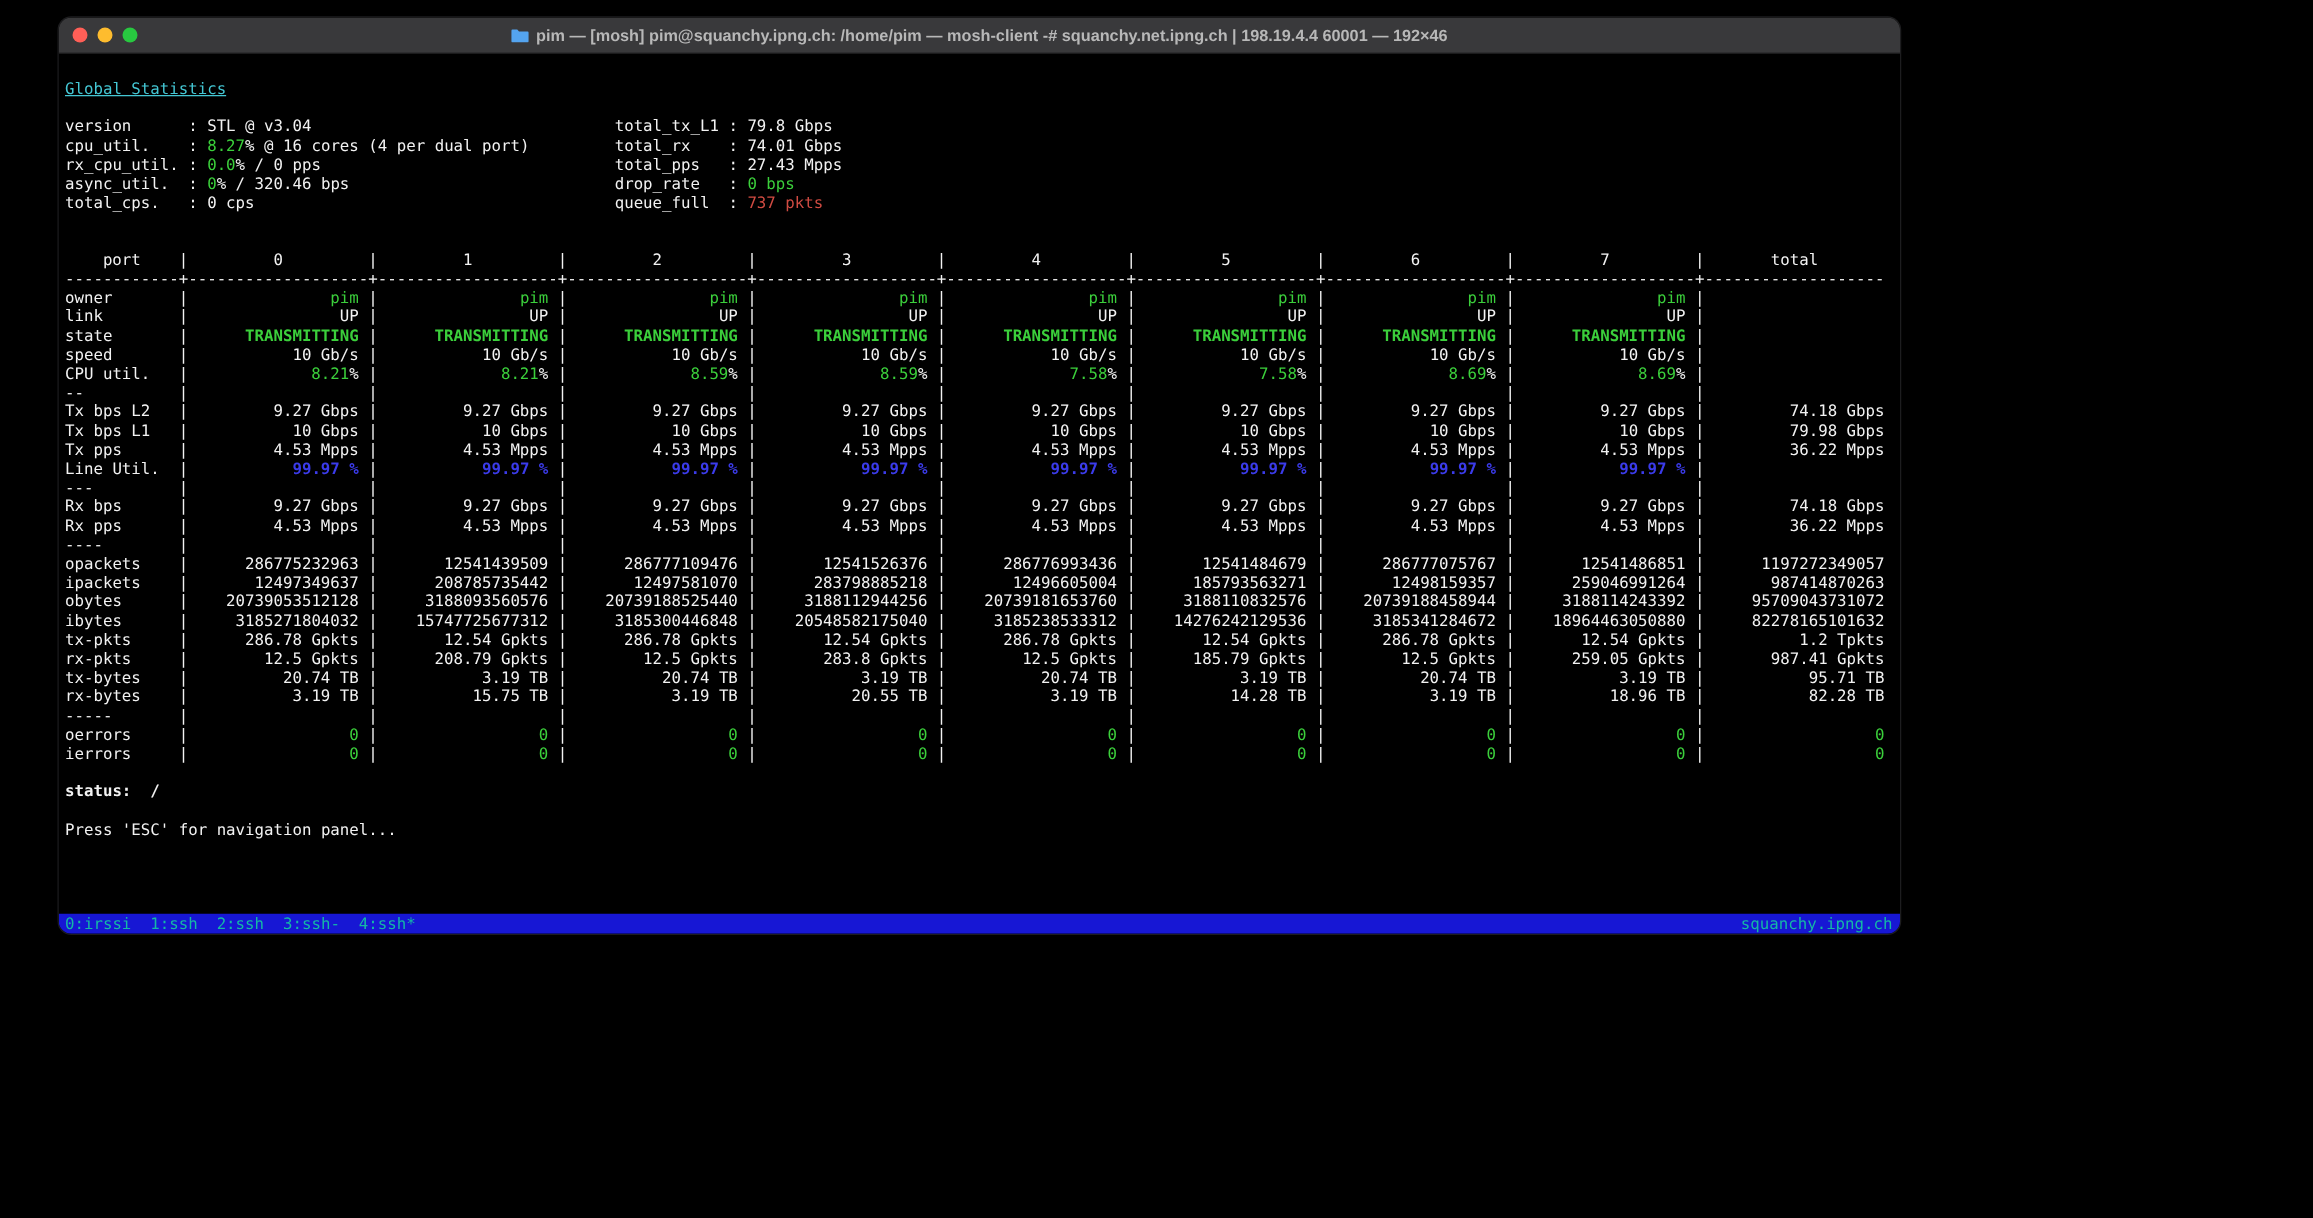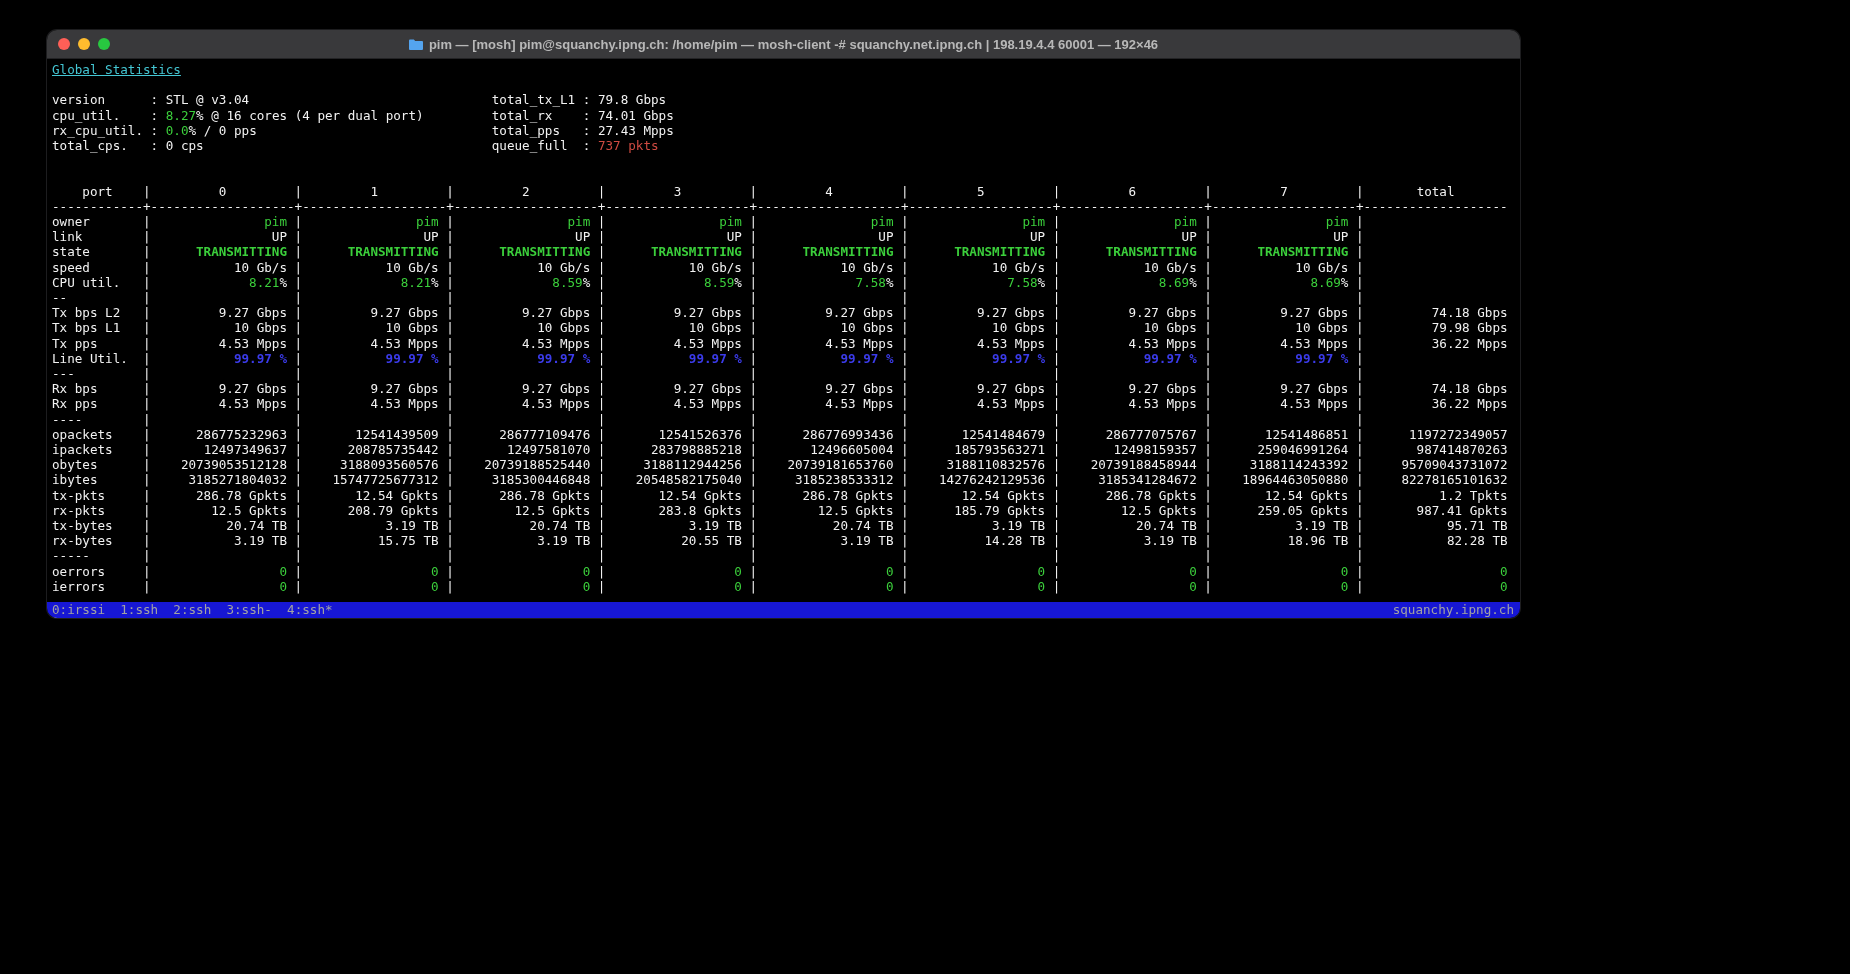--- a/index.html
+++ b/index.html
@@ -1,35 +1,35 @@
 <!DOCTYPE html>
 <html style="--green: #3bcf3b; --cyan: #44c7d4; --blue: #3b3bea; --red: #d04b42; --fg: #f2f2f2; --bar-bg: #1717d4;"><head>
 <meta charset="utf-8">
 <style>
   html,body{margin:0;padding:0;background:#000;}
   body{width:1850px;height:974px;position:relative;overflow:hidden;}
 
-  .window{position:absolute;left:47px;top:30px;width:1473px;height:588px;
+  .window{position:absolute;left:47px;top:14px;width:1473px;height:733px;
     background:#000;border-radius:10px;overflow:hidden;
     box-shadow:0 0 0 1px #1d1d1f, 0 25px 60px rgba(0,0,0,.75);}
 
   .titlebar{height:28px;background:#39393b;border-bottom:1px solid #232325;
     position:relative;display:flex;align-items:center;justify-content:center;}
   .lights{position:absolute;left:11px;top:8px;display:flex;gap:8px;}
   .light{width:12px;height:12px;border-radius:50%;padding:0;border:none;}
   .light.red{background:#ff5f57;}
   .light.yellow{background:#febc2e;}
   .light.green-btn{background:#28c840;}
   .title{font:600 13px "Liberation Sans",sans-serif;color:#b8b8b8;
     display:flex;align-items:center;gap:6px;white-space:nowrap;}
   .folder{display:inline-block;line-height:0;}
 
   .terminal{position:relative;height:705px;background:#000;
     font:12.6px/15.2px "DejaVu Sans Mono",monospace;color:var(--fg);
-    padding:3px 5px 0 5px;box-sizing:border-box;}
+    padding:20px 5px 0 5px;box-sizing:border-box;}
   .line{white-space:pre;min-height:15.2px;}
 
   .green{color:var(--green);}
   .red{color:var(--red);}
   .cyan{color:var(--cyan);}
   .blue{color:var(--blue);font-weight:bold;}
   .bold{font-weight:bold;}
   .u{text-decoration:underline;}
 
   .pairL{display:inline-block;width:58ch;}
@@ -42,21 +42,21 @@
   .totc{display:inline-block;width:19ch;text-align:right;box-sizing:border-box;}
   .hc{text-align:center;padding-right:0;}
   .sepc{padding-right:0;}
 
   .spin{margin-left:2ch;}
   .ok{margin-left:1ch;}
   .cursor{display:inline-block;width:1ch;height:14px;background:var(--green);
     vertical-align:text-bottom;}
 
   .statusbar{position:absolute;left:0;right:0;bottom:0;height:16px;
-    background:var(--bar-bg);color:#a3a3a3;
+    background:var(--bar-bg);color:#14b8a6;
     font:12.6px/16px "DejaVu Sans Mono",monospace;
     padding:0 5px;white-space:pre;}
   .sb-item{margin-right:2ch;}
   .sb-r{position:absolute;right:6px;top:0;}
 </style>
 </head>
 <body>
 
 <div class="window">
   <div class="titlebar">
@@ -73,20 +73,21 @@
       </div>
   </div>
 
   <div class="terminal">
     <div class="line"><span class="cyan u">Global Statistics</span></div>
     <div class="line"></div>
 
     <div class="line"><span class="pairL"><span class="sl">version</span><span>: </span><span class=""></span><span>STL @ v3.04</span></span><span><span class="slr">total_tx_L1</span><span>: </span><span class=""></span><span>79.8 Gbps</span></span></div>
     <div class="line"><span class="pairL"><span class="sl">cpu_util.</span><span>: </span><span class="green">8.27</span><span>% @ 16 cores (4 per dual port)</span></span><span><span class="slr">total_rx</span><span>: </span><span class=""></span><span>74.01 Gbps</span></span></div>
     <div class="line"><span class="pairL"><span class="sl">rx_cpu_util.</span><span>: </span><span class="green">0.0</span><span>% / 0 pps</span></span><span><span class="slr">total_pps</span><span>: </span><span class=""></span><span>27.43 Mpps</span></span></div>
+    <div class="line"><span class="pairL"><span class="sl">async_util.</span><span>: </span><span class="green">0</span><span>% / 320.46 bps</span></span><span><span class="slr">drop_rate</span><span>: </span><span class="green">0 bps</span><span></span></span></div>
     <div class="line"><span class="pairL"><span class="sl">total_cps.</span><span>: </span><span class=""></span><span>0 cps</span></span><span><span class="slr">queue_full</span><span>: </span><span class="red">737 pkts</span><span></span></span></div>
 
     <div class="line"></div>
     <div class="line"></div>
 
     <div id="port-table">
         <div class="line"><span class="lblc hc">port</span><span class="pipec">|</span><span class="cellc hc">0</span><span class="pipec">|</span><span class="cellc hc">1</span><span class="pipec">|</span><span class="cellc hc">2</span><span class="pipec">|</span><span class="cellc hc">3</span><span class="pipec">|</span><span class="cellc hc">4</span><span class="pipec">|</span><span class="cellc hc">5</span><span class="pipec">|</span><span class="cellc hc">6</span><span class="pipec">|</span><span class="cellc hc">7</span><span class="pipec">|</span><span class="totc hc">total</span></div>
         <div class="line"><span class="lblc">------------</span><span class="pipec">+</span><span class="cellc sepc">-------------------</span><span class="pipec">+</span><span class="cellc sepc">-------------------</span><span class="pipec">+</span><span class="cellc sepc">-------------------</span><span class="pipec">+</span><span class="cellc sepc">-------------------</span><span class="pipec">+</span><span class="cellc sepc">-------------------</span><span class="pipec">+</span><span class="cellc sepc">-------------------</span><span class="pipec">+</span><span class="cellc sepc">-------------------</span><span class="pipec">+</span><span class="cellc sepc">-------------------</span><span class="pipec">+</span><span class="totc">-------------------</span></div>
         <div class="line"><span class="lblc">owner</span><span class="pipec">|</span><span class="cellc"><span class="green">pim</span></span><span class="pipec">|</span><span class="cellc"><span class="green">pim</span></span><span class="pipec">|</span><span class="cellc"><span class="green">pim</span></span><span class="pipec">|</span><span class="cellc"><span class="green">pim</span></span><span class="pipec">|</span><span class="cellc"><span class="green">pim</span></span><span class="pipec">|</span><span class="cellc"><span class="green">pim</span></span><span class="pipec">|</span><span class="cellc"><span class="green">pim</span></span><span class="pipec">|</span><span class="cellc"><span class="green">pim</span></span><span class="pipec">|</span><span class="totc"></span></div>
         <div class="line"><span class="lblc">link</span><span class="pipec">|</span><span class="cellc"><span>UP</span></span><span class="pipec">|</span><span class="cellc"><span>UP</span></span><span class="pipec">|</span><span class="cellc"><span>UP</span></span><span class="pipec">|</span><span class="cellc"><span>UP</span></span><span class="pipec">|</span><span class="cellc"><span>UP</span></span><span class="pipec">|</span><span class="cellc"><span>UP</span></span><span class="pipec">|</span><span class="cellc"><span>UP</span></span><span class="pipec">|</span><span class="cellc"><span>UP</span></span><span class="pipec">|</span><span class="totc"></span></div>

